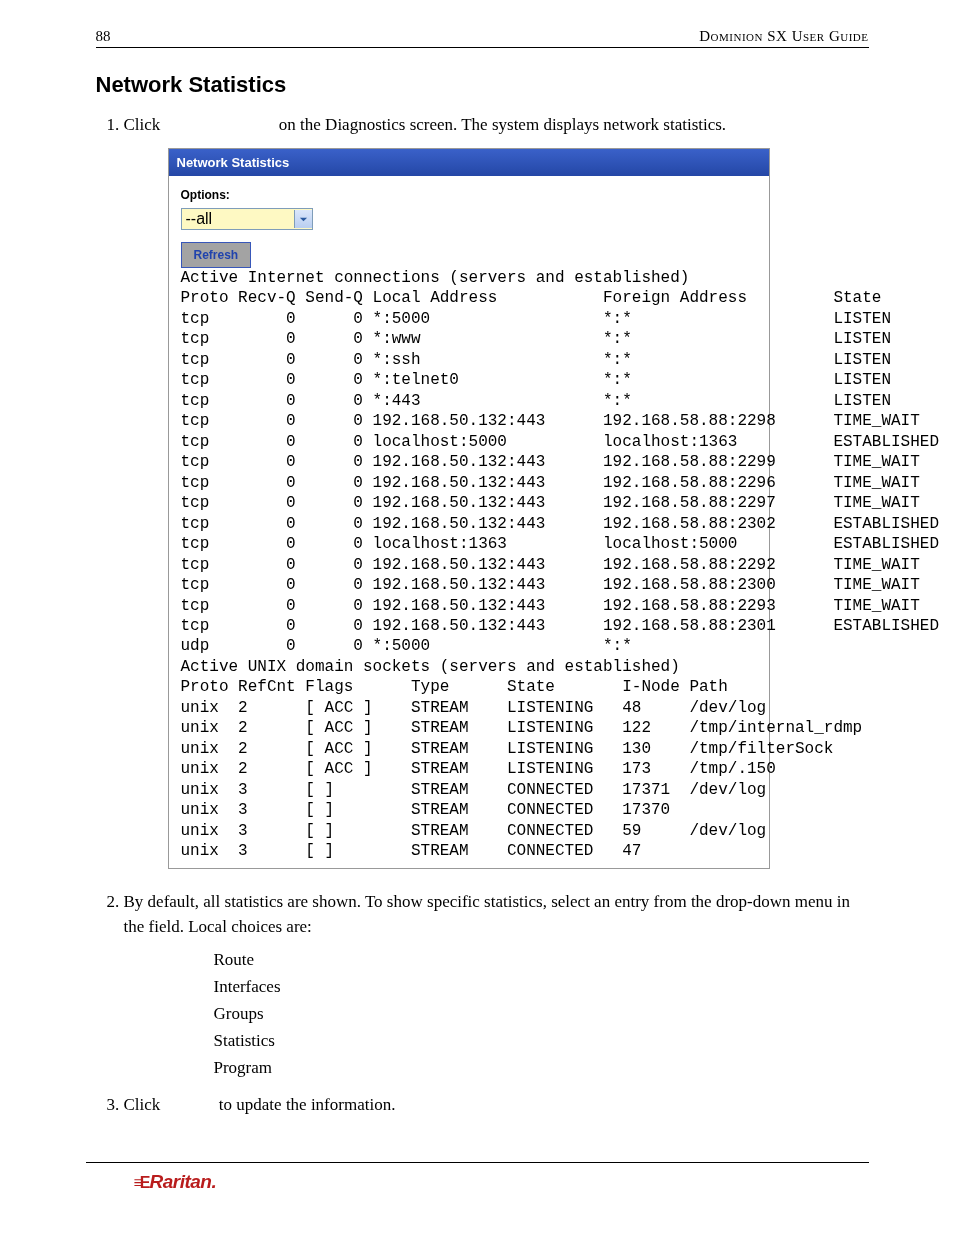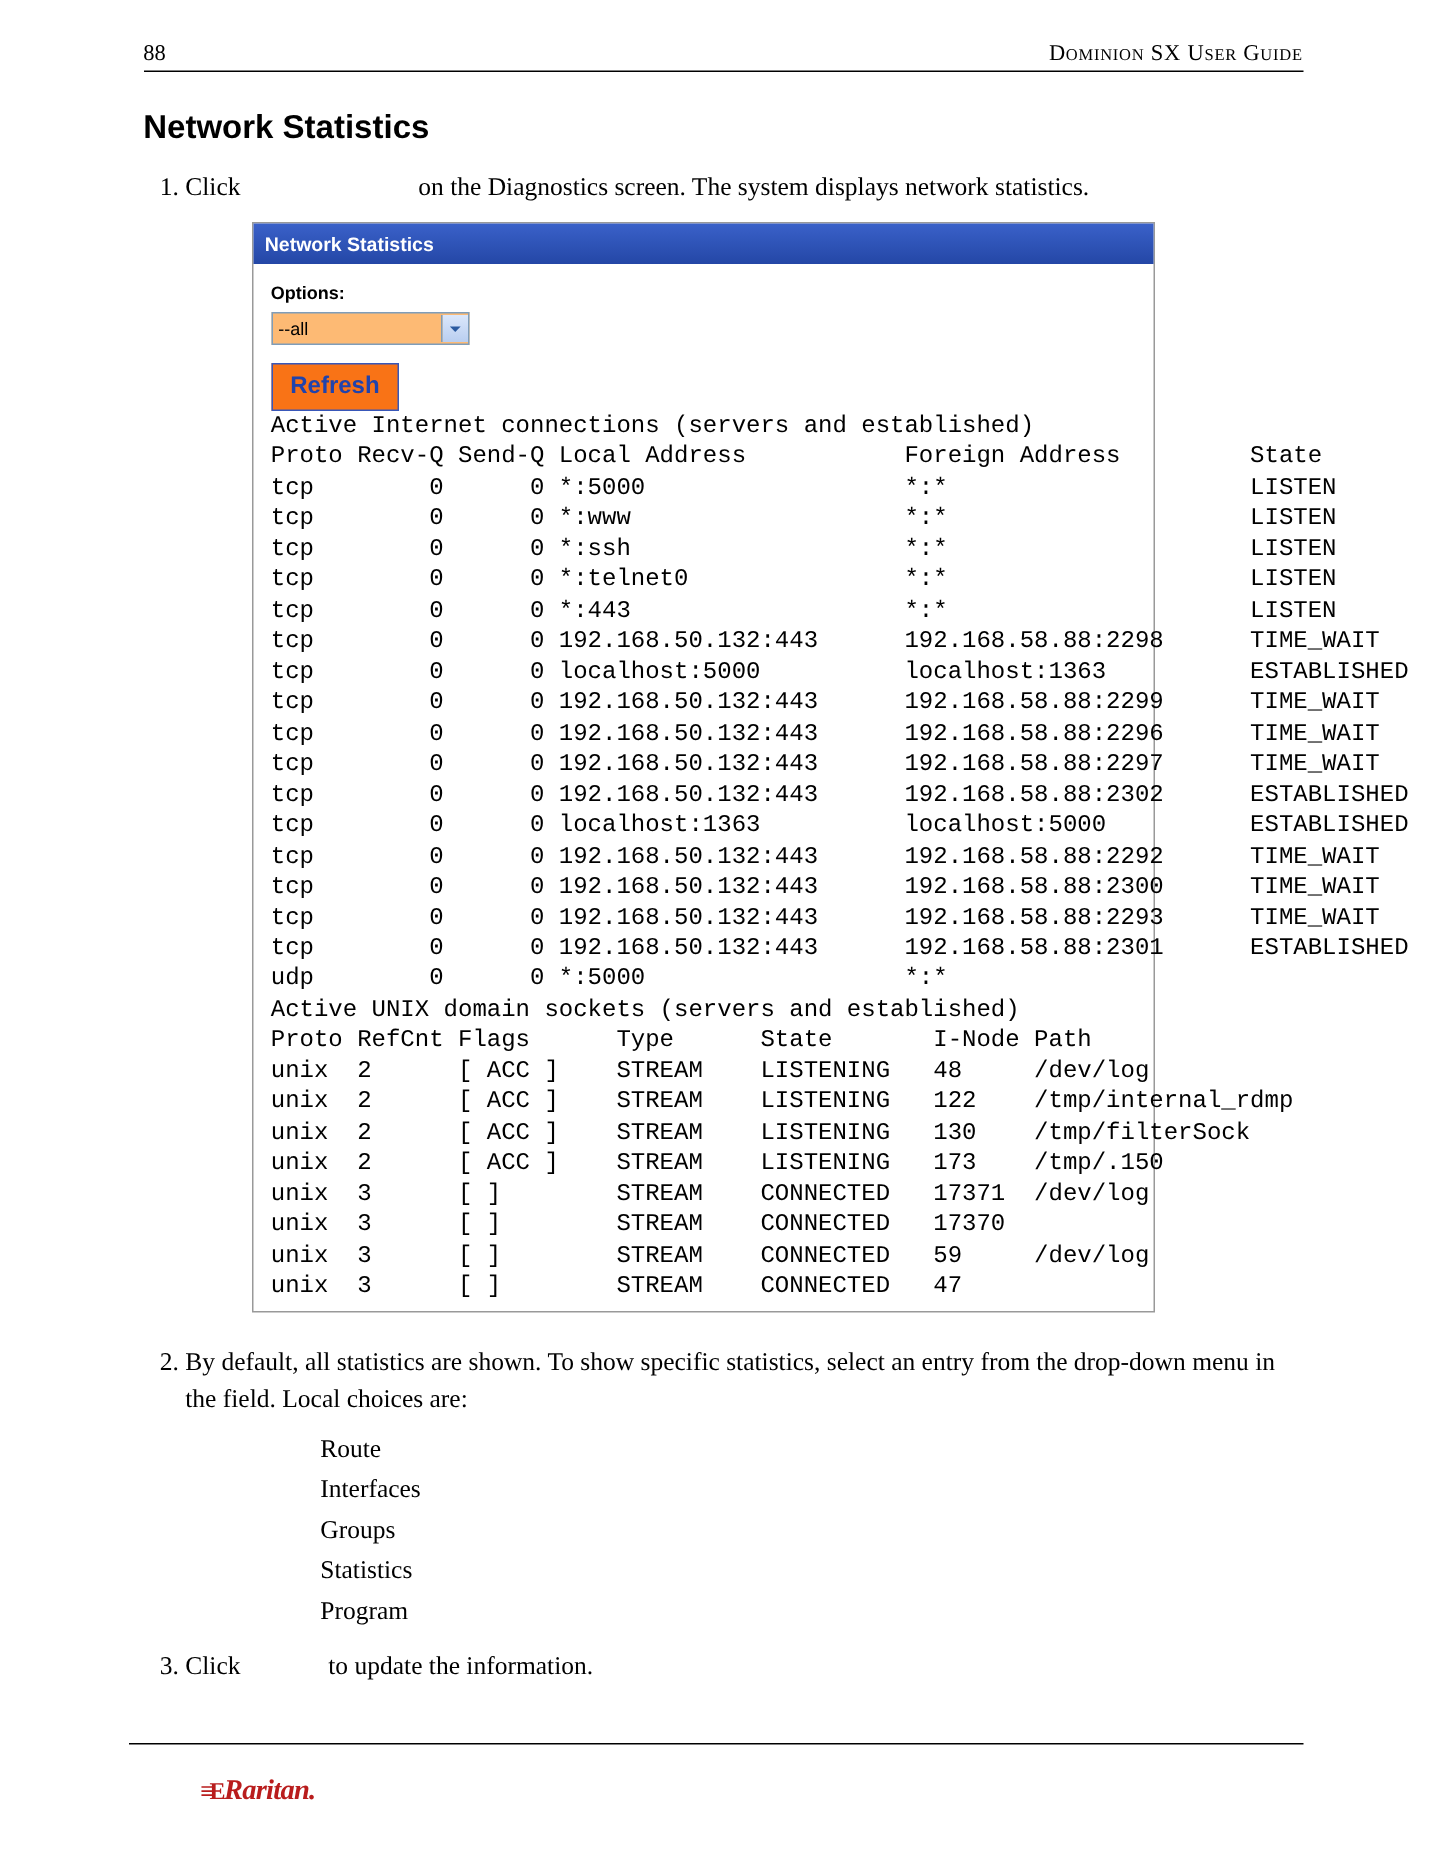--- a/index.html
+++ b/index.html
@@ -8,29 +8,29 @@
   .hdr .right{font-variant:small-caps;letter-spacing:.5px}
   h2.sec{font-family:Arial,Helvetica,sans-serif;font-weight:900;font-size:22px;margin:24px 0 14px 0}
   ol.steps{margin:0 0 0 28px;padding:0;font-size:17px;line-height:1.5}
   ol.steps>li{margin-bottom:10px}
   .inline-gap{display:inline-block;width:110px}
   .panel-wrap{margin:10px 0 20px 44px}
   .panel{border:1px solid #999;width:600px;padding:0;font-family:Arial,Helvetica,sans-serif}
   .panel-title{background:#2b4fb0;background:linear-gradient(#3a61c9,#2447a6);color:#fff;font-weight:bold;font-size:13px;padding:4px 8px}
   .panel-body{padding:10px 12px 6px 12px;font-size:12px}
   .opts-label{font-weight:bold;font-size:12px;margin-bottom:4px}
-  .dd{display:inline-flex;align-items:center;border:1px solid #7f9db9;background:#fdba74;width:130px;height:20px;font-size:12px;color:#000}
+  .dd{display:inline-flex;align-items:center;border:1px solid #7f9db9;background:#fef9c3;width:130px;height:20px;font-size:16px;color:#000}
   .dd .txt{flex:1;padding:0 4px}
   .dd .arrow{width:17px;height:18px;background:linear-gradient(#dbe7fb,#b9cef0);border-left:1px solid #7f9db9;display:flex;align-items:center;justify-content:center}
   .dd .arrow svg{width:9px;height:9px}
-  .btn{display:inline-block;border:1px solid #3857b9;color:#2043ad;font-weight:bold;font-size:16px;background:#f97316;padding:3px 12px;margin-top:12px;cursor:pointer}
+  .btn{display:inline-block;border:1px solid #3857b9;color:#2043ad;font-weight:bold;font-size:12px;background:#a3a3a3;padding:3px 12px;margin-top:12px;cursor:pointer}
   .result-label{color:#2043ad;font-weight:bold;font-size:14px;margin:30px 0 14px 0}
   pre.mono{font-family:Liberation Mono, monospace;font-size:16px;line-height:1.28;margin:0;white-space:pre;color:#000}
   .choices{margin:6px 0 6px 90px;font-size:17px;line-height:1.6}
-  .logo{position:absolute;left:118px;bottom:30px;font-family:Liberation Serif, serif;font-style:italic;font-weight:900;color:#b91d1d;font-size:19px;letter-spacing:-.5px}
+  .logo{position:absolute;left:118px;bottom:42px;font-family:Liberation Sans, sans-serif;font-style:italic;font-weight:900;color:#b91d1d;font-size:19px;letter-spacing:-.5px}
   .logo .glyph{font-style:normal;font-weight:900;margin-right:2px;letter-spacing:-3px;font-size:16px}
   .rule{position:absolute;left:70px;right:70px;bottom:72px;border-top:1.5px solid #000;height:0}
 </style>
 </head>
 <body>
 
 <div class="page">
 
   <div class="hdr">
     <span>88</span>

